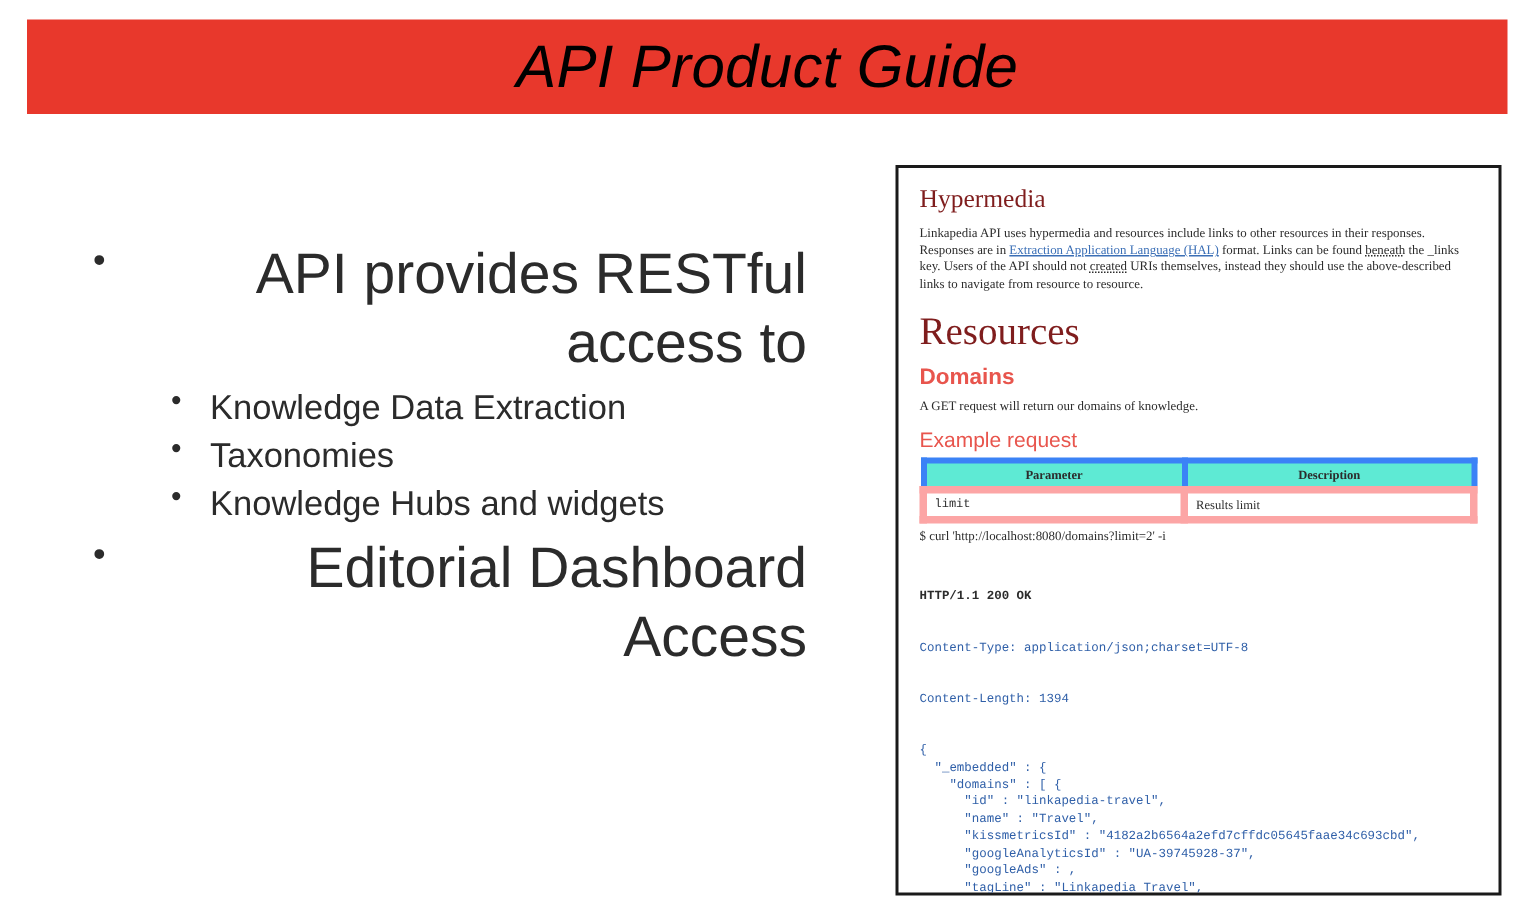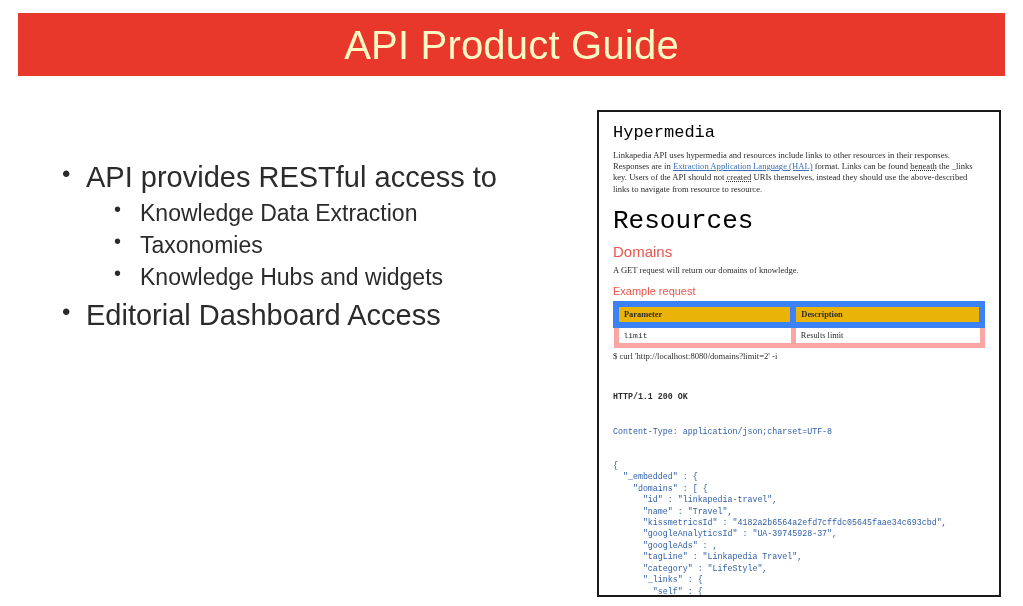--- a/index.html
+++ b/index.html
@@ -21,41 +21,43 @@
     left: 18px;
     top: 13px;
     width: 987px;
     height: 63px;
     background: #e8382c;
     display: flex;
     align-items: center;
     justify-content: center;
   }
   .title-text {
-    color: #fef9c3;
+    color: #000000;
     font-size: 40px;
     font-weight: 400;
     letter-spacing: 0.2px;
     line-height: 1;
+    font-style: italic;
   }
 
   
   .bullets {
     position: absolute;
     left: 58px;
     top: 160px;
     width: 480px;
   }
   .b-l1 {
     position: relative;
     padding-left: 28px;
-    font-size: 29px;
+    font-size: 38px;
     color: #2b2b2b;
     line-height: 1.22;
     margin-bottom: 4px;
+    text-align: right;
   }
   .b-l1::before {
     content: "\2022";
     position: absolute;
     left: 4px;
     top: -1px;
     font-size: 24px;
     color: #2b2b2b;
   }
   .b-l2wrap {
@@ -89,41 +91,41 @@
     background: #ffffff;
     border: 2px solid #1a1a1a;
     box-sizing: border-box;
     overflow: hidden;
   }
   .doc-inner {
     padding: 12px 14px 0 14px;
     transform-origin: top left;
   }
   .doc h1 {
-    font-family: Liberation Mono, monospace;
-    color: #000000;
+    font-family: Liberation Serif, serif;
+    color: #7f1d1d;
     font-size: 17px;
     font-weight: 400;
     margin: 0 0 7px 0;
     line-height: 1.1;
   }
   .doc h1.big {
     font-size: 26px;
     margin-top: 12px;
     margin-bottom: 6px;
   }
   .doc h2 {
     color: #e8554d;
     font-size: 15px;
-    font-weight: 400;
+    font-weight: 700;
     margin: 7px 0 5px 0;
   }
   .doc h3 {
     color: #e8554d;
-    font-size: 11px;
+    font-size: 14px;
     font-weight: 400;
     margin: 9px 0 4px 0;
   }
   .doc p {
     font-family: "Liberation Serif", serif;
     font-size: 8.6px;
     color: #2c2c2c;
     line-height: 1.32;
     margin: 0 0 6px 0;
   }
@@ -137,23 +139,23 @@
     text-decoration-style: dotted;
   }
   table.req {
     width: 100%;
     border-collapse: collapse;
     font-family: "Liberation Serif", serif;
     font-size: 8.4px;
     margin-bottom: 3px;
   }
   table.req th {
-    background: #eab308;
-    border: 6px solid #3b82f6;
-    text-align: left;
+    background: #5eead4;
+    border: 4px solid #3b82f6;
+    text-align: center;
     padding: 3px 5px;
     font-weight: bold;
     color: #2c2c2c;
   }
   table.req td {
     border: 5px solid #fca5a5;
     padding: 3px 5px;
     color: #2c2c2c;
     vertical-align: top;
   }
@@ -234,20 +236,21 @@
         </tr>
       </tbody>
     </table>
 
     <p class="curl">$ curl 'http://localhost:8080/domains?limit=2' -i</p>
 
 
     <div class="resp">
       <div class="hdr">HTTP/1.1 200 OK</div>
       <div class="blue">Content-Type: application/json;charset=UTF-8</div>
+      <div class="blue">Content-Length: 1394</div>
       <div class="blue">{
   "_embedded" : {
     "domains" : [ {
       "id" : "linkapedia-travel",
       "name" : "Travel",
       "kissmetricsId" : "4182a2b6564a2efd7cffdc05645faae34c693cbd",
       "googleAnalyticsId" : "UA-39745928-37",
       "googleAds" : ,
       "tagLine" : "Linkapedia Travel",
       "category" : "LifeStyle",

